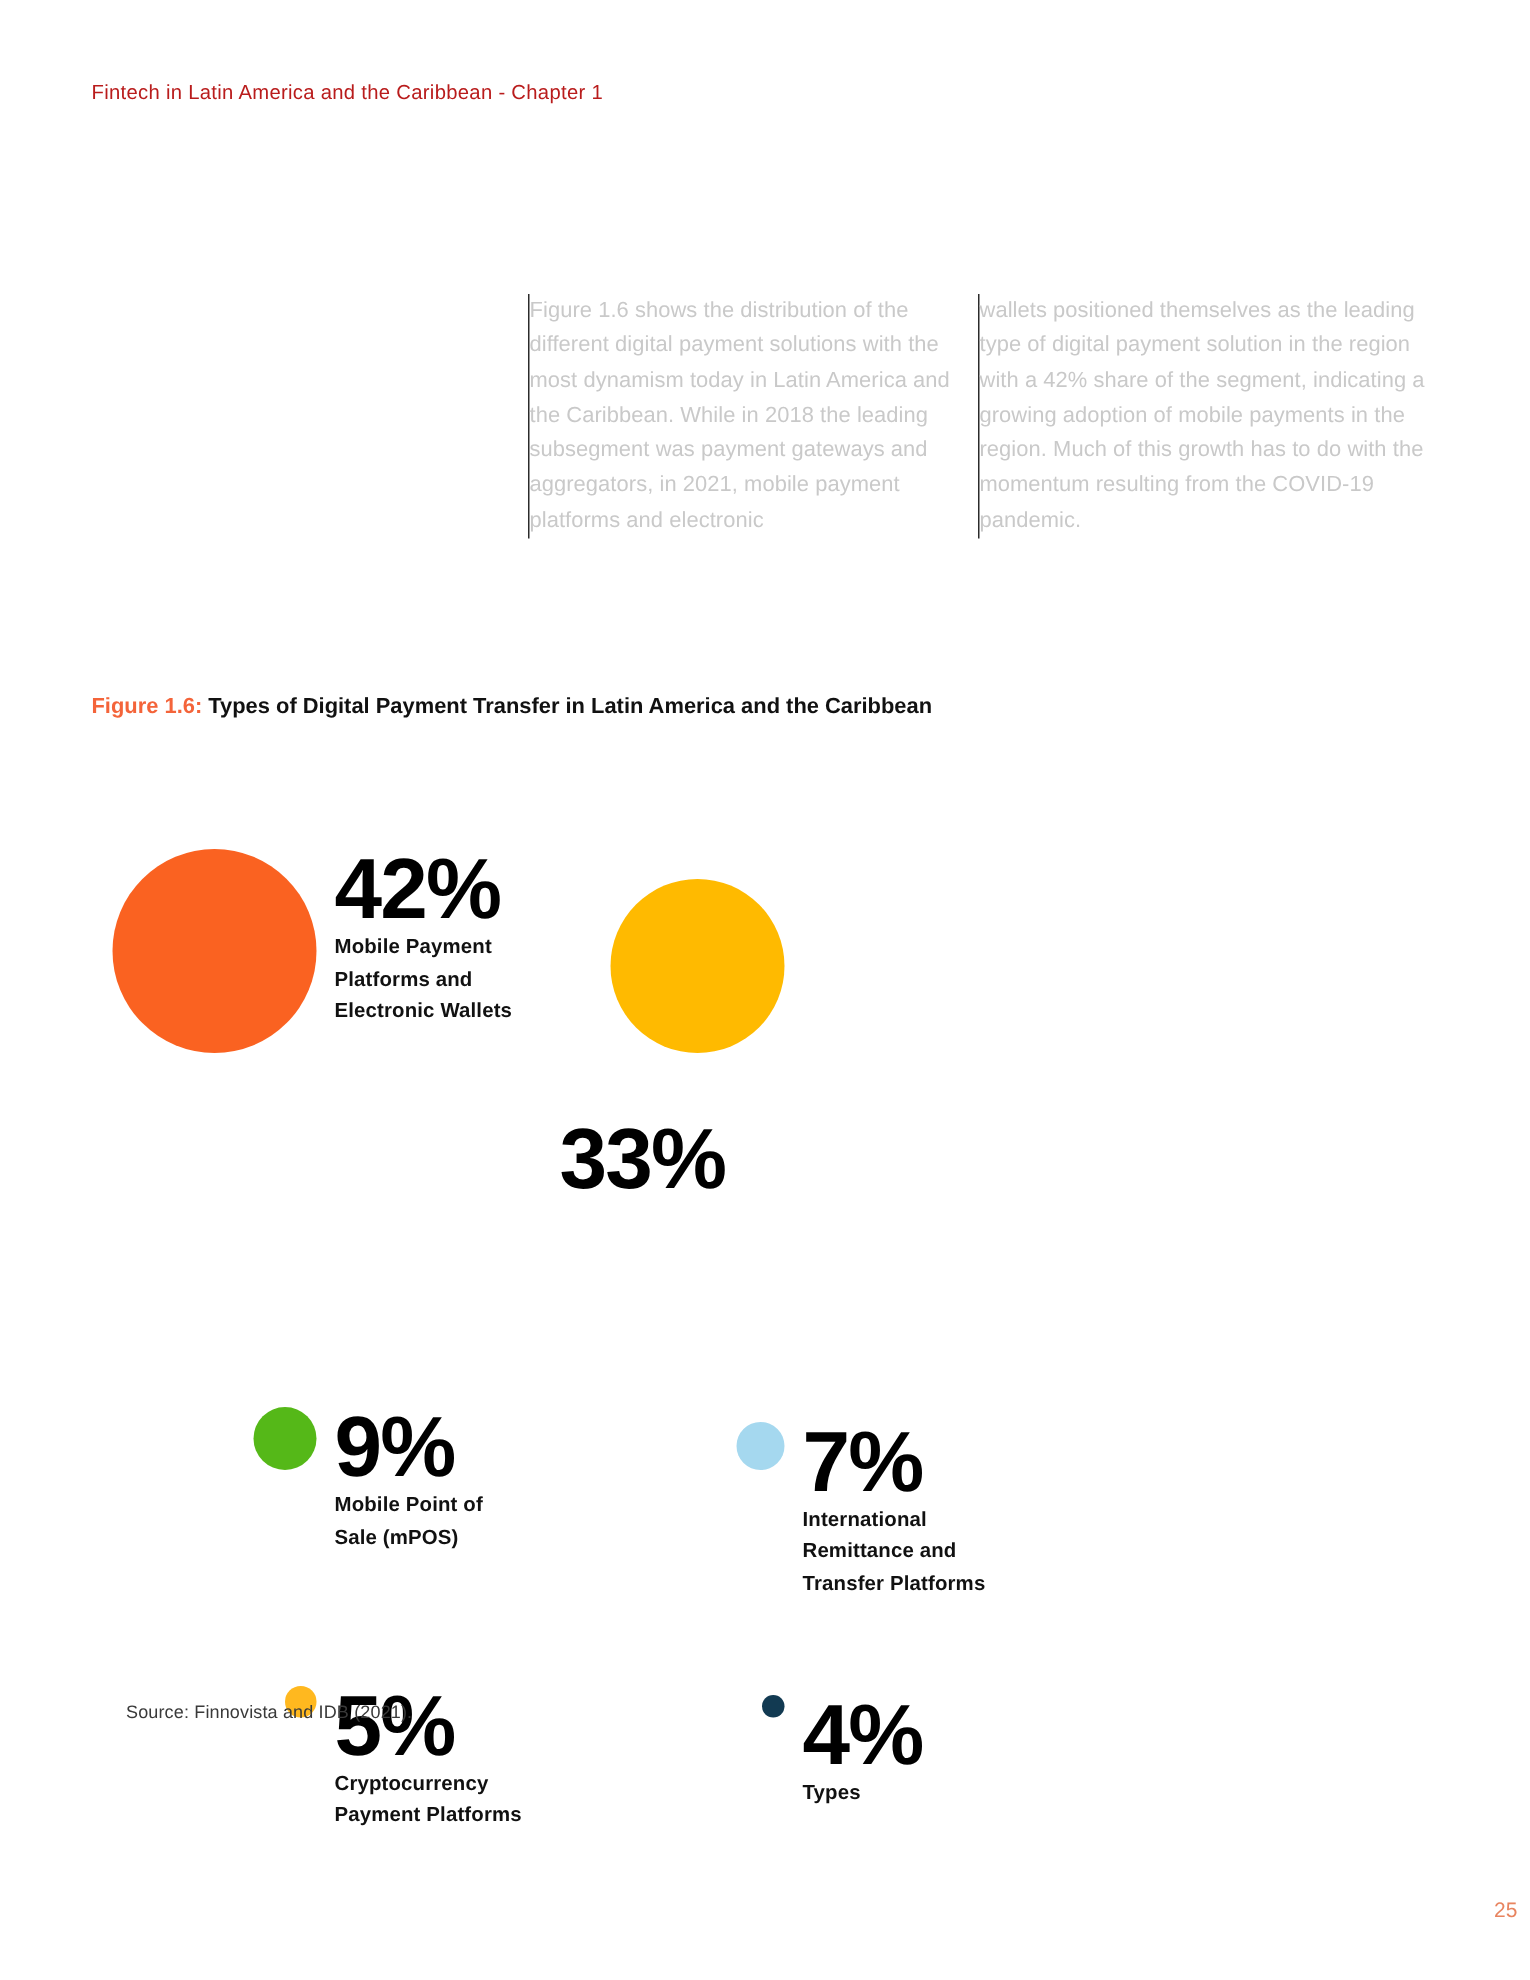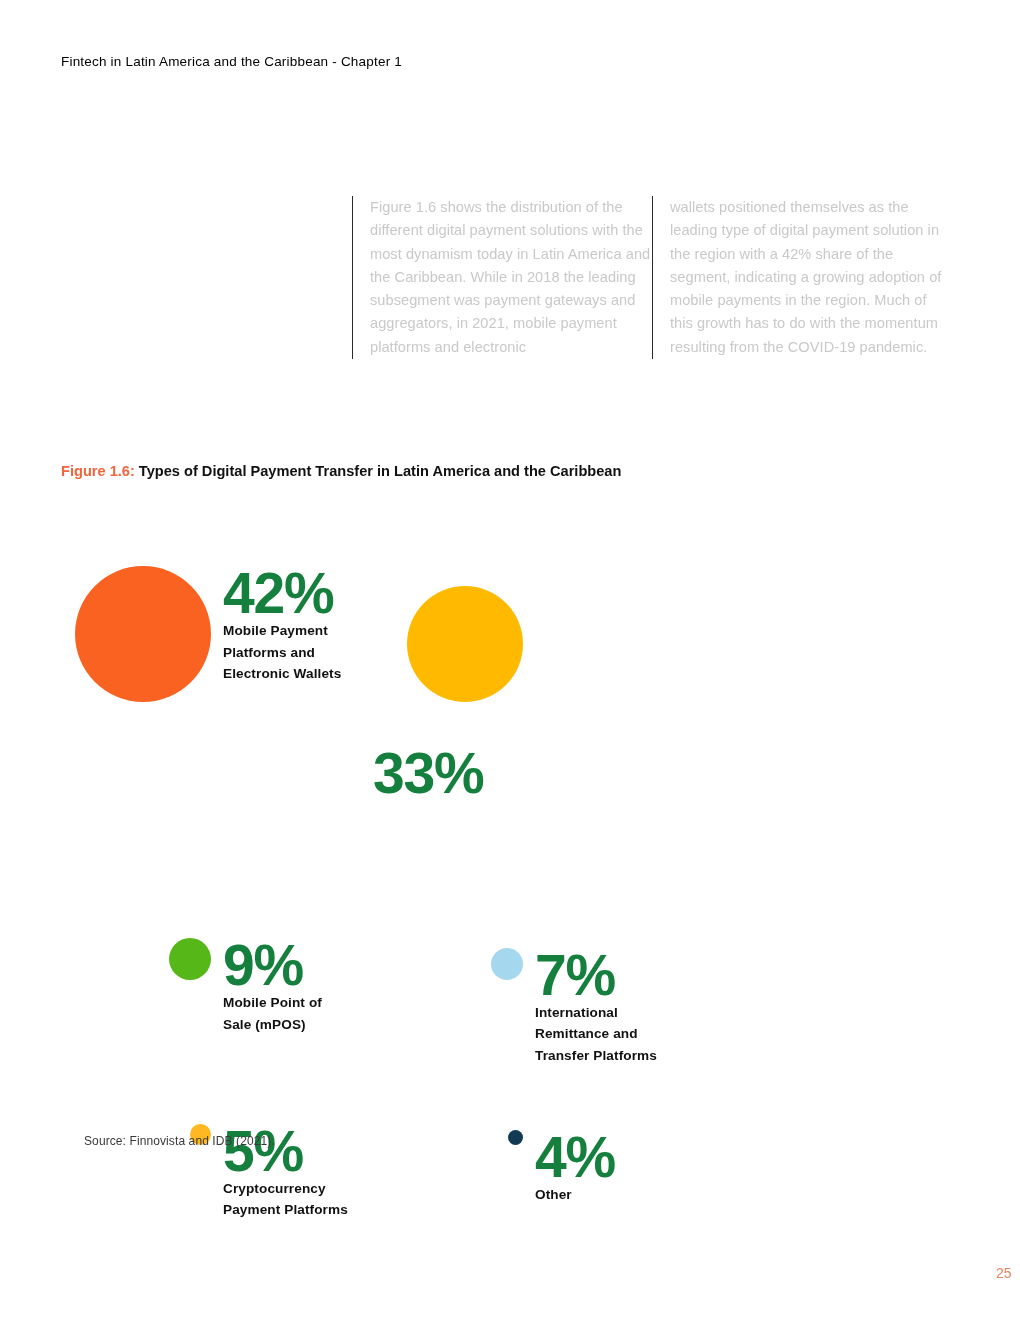--- a/index.html
+++ b/index.html
@@ -16,36 +16,35 @@
     overflow: hidden;
   }
 
   
   .page-header {
     position: absolute;
     left: 61px;
     top: 54px;
     font-size: 13.5px;
     letter-spacing: 0.2px;
-    color: #000000;
+    color: #b91c1c;
     white-space: nowrap;
   }
 
   
   .intro {
     position: absolute;
     left: 352px;
     top: 196px;
     width: 600px;
     display: flex;
     gap: 0;
   }
   .intro-col {
     width: 300px;
-    padding-left: 17px;
     border-left: 1.4px solid #2b2b2b;
     font-size: 14.6px;
     line-height: 23.3px;
     color: #c9c9c9;
     letter-spacing: 0.05px;
   }
   .intro-col p { margin: 0; }
 
   
   .figure-caption {
@@ -87,21 +86,21 @@
 
   .bubble-text {
     display: flex;
     flex-direction: column;
   }
 
   .bubble-value {
     font-size: 57px;
     font-weight: bold;
     line-height: 0.95;
-    color: #15803d;
+    color: #000000;
     letter-spacing: -1.2px;
   }
 
   .bubble-label {
     font-size: 13.6px;
     font-weight: bold;
     line-height: 21.5px;
     color: #111111;
     letter-spacing: 0.1px;
     white-space: pre-line;
@@ -196,20 +195,20 @@
         <div class="bubble-label">Cryptocurrency
 Payment Platforms</div>
       </div>
     </div>
     <div class="bubble-item" style="left: 312px; top: 465px;">
       <div class="bubble-circle-cell" style="width: 150px; height: 160px; margin-right: 12px;">
         <div class="bubble-circle" style="height: 15px; width: 15px; background: rgb(18, 58, 82);"></div>
       </div>
       <div class="bubble-text" style="padding-top: 145px;">
         <div class="bubble-value">4%</div>
-        <div class="bubble-label">Other</div>
+        <div class="bubble-label">Types</div>
       </div>
     </div>
   </div>
 
 <div class="source-note">Source: Finnovista and IDB (2021).</div>
 
 <div class="page-number">25</div>
 
 </body></html>

